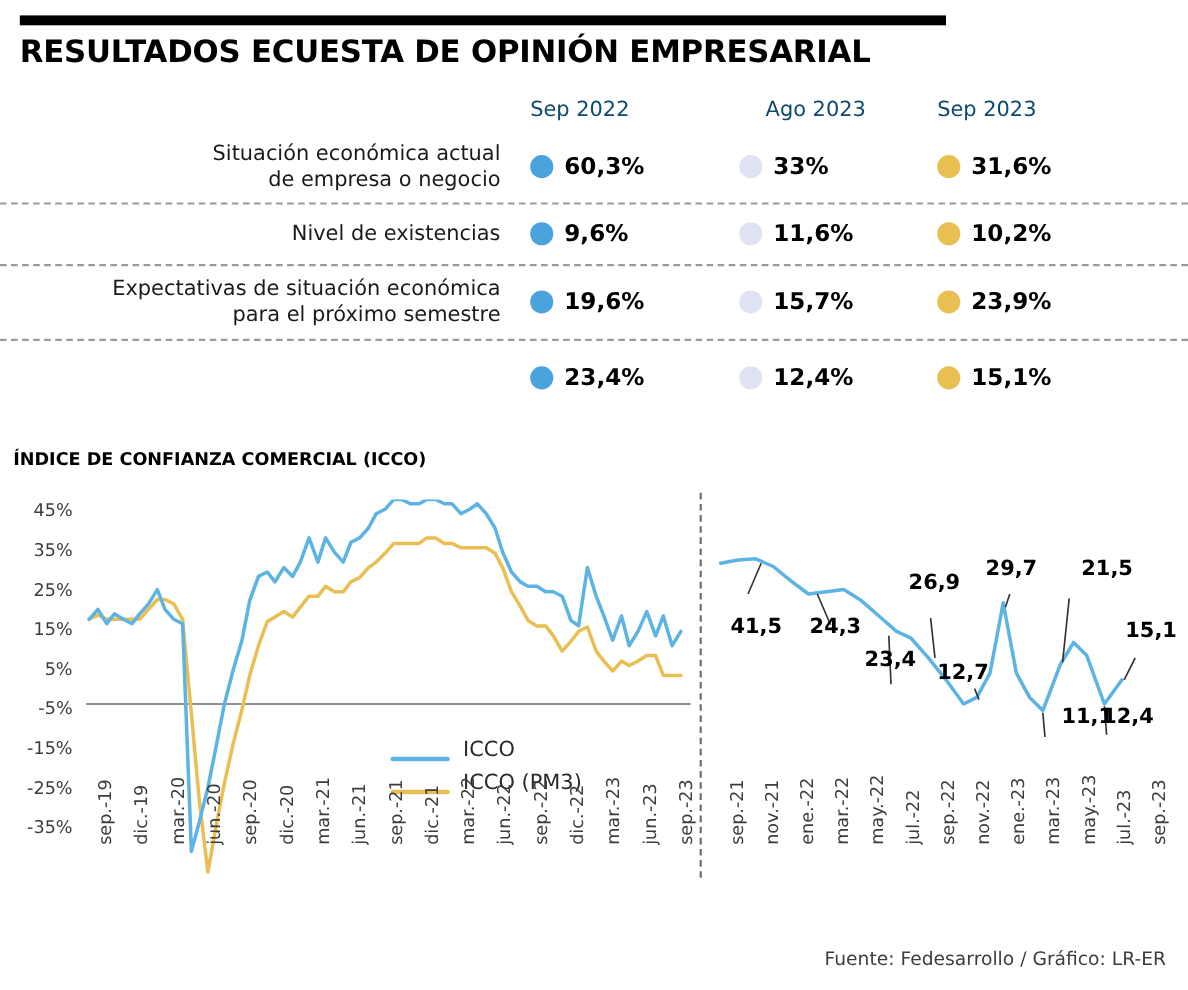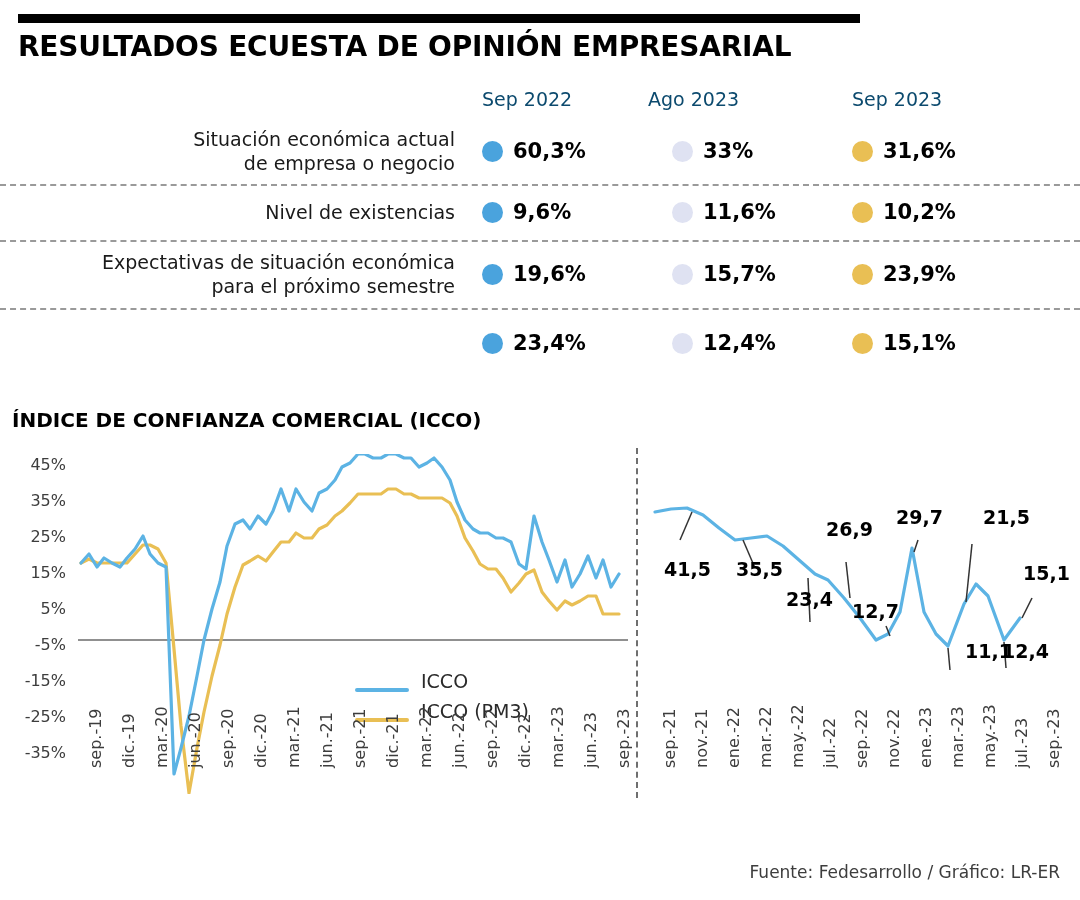--- a/index.html
+++ b/index.html
@@ -52,21 +52,21 @@
     position: relative;
     height: 30px;
   }
   .col-head {
     position: absolute;
     font-size: 19px;
     color: #0c4a6e;
     font-family: "DejaVu Sans", sans-serif;
   }
   .col-head.c1 { left: 482px; }
-  .col-head.c2 { left: 648px; }
+  .col-head.c2 { left: 696px; }
   .col-head.c3 { left: 852px; }
 
   .row {
     position: relative;
     height: 60px;
   }
   .row .label {
     position: absolute;
     right: 625px;
     top: 50%;
@@ -107,21 +107,21 @@
     width: 1080px;
     height: 0;
     border-top: 2px dashed #9a9a9a;
   }
 
   
   .chart-title {
     position: absolute;
     left: 12px;
     top: 408px;
-    font-size: 20px;
+    font-size: 16px;
     font-weight: bold;
     color: #000000;
   }
   .chart-area {
     position: absolute;
     left: 0;
     top: 440px;
     width: 1080px;
     height: 420px;
   }
@@ -320,21 +320,21 @@
       <line x1="196" y1="62" x2="200" y2="98" stroke="#333" stroke-width="1.5"></line>
       <line x1="236" y1="126" x2="240" y2="136" stroke="#333" stroke-width="1.5"></line>
       <line x1="268" y1="40" x2="264" y2="52" stroke="#333" stroke-width="1.5"></line>
       <line x1="300" y1="170" x2="298" y2="148" stroke="#333" stroke-width="1.5"></line>
       <line x1="322" y1="44" x2="316" y2="102" stroke="#333" stroke-width="1.5"></line>
       <line x1="356" y1="168" x2="354" y2="142" stroke="#333" stroke-width="1.5"></line>
       <line x1="382" y1="98" x2="372" y2="118" stroke="#333" stroke-width="1.5"></line>
     </svg>
 
     <div class="annot" style="left:664px; top:118px;">41,5</div>
-    <div class="annot" style="left:736px; top:118px;">35,5</div>
+    <div class="annot" style="left:736px; top:118px;">24,3</div>
     <div class="annot" style="left:786px; top:148px;">23,4</div>
     <div class="annot" style="left:826px; top:78px;">26,9</div>
     <div class="annot" style="left:852px; top:160px;">12,7</div>
     <div class="annot" style="left:896px; top:66px;">29,7</div>
     <div class="annot" style="left:925px; top:200px;margin-left:40px;">11,1</div>
     <div class="annot" style="left:983px; top:66px;">21,5</div>
     <div class="annot" style="left:1002px; top:200px;">12,4</div>
     <div class="annot" style="left:1023px; top:122px;">15,1</div>
 
     <div class="xtick" style="left:86px;  top:328px;">sep.-19</div>

